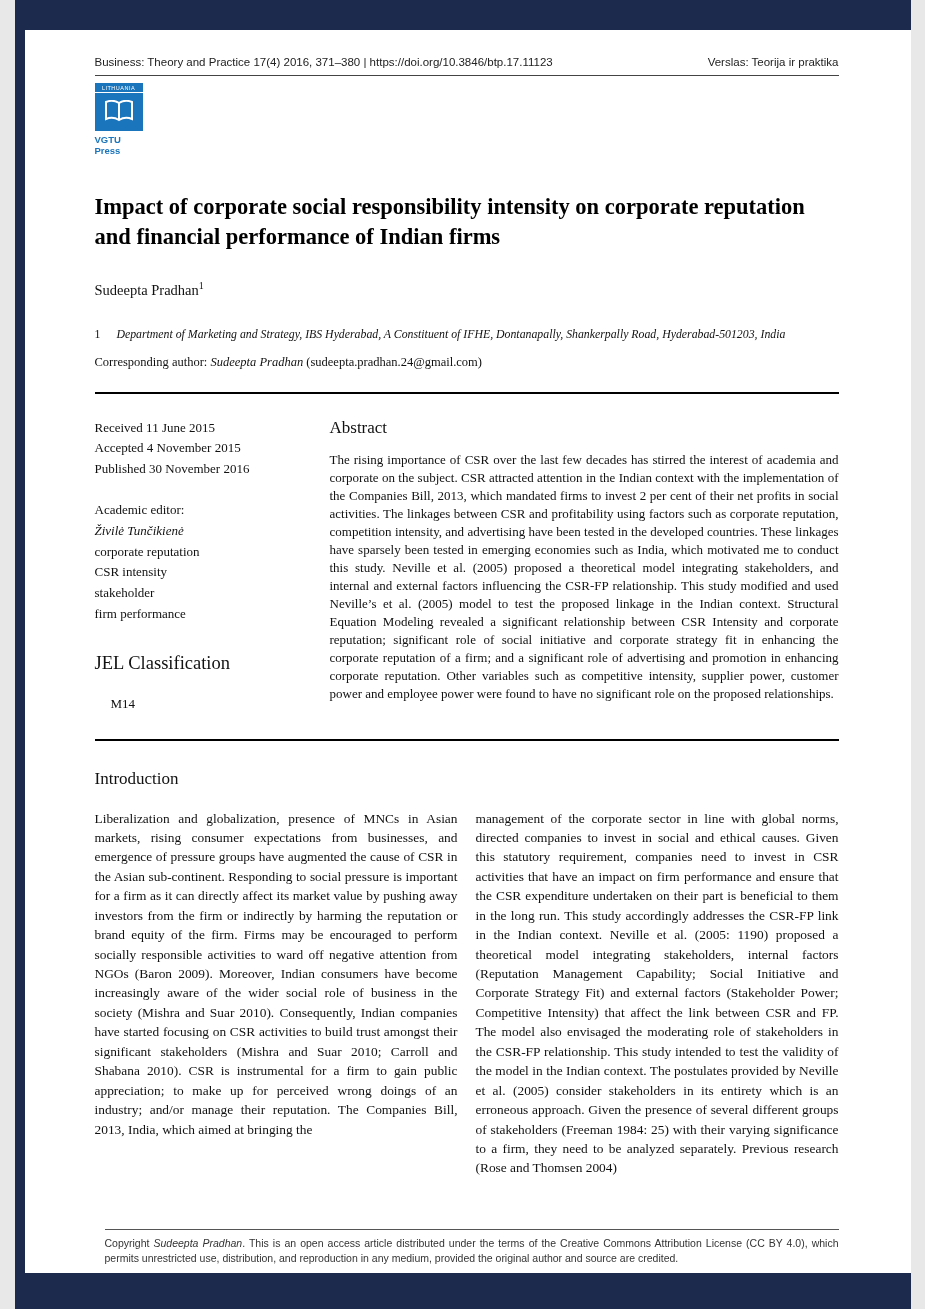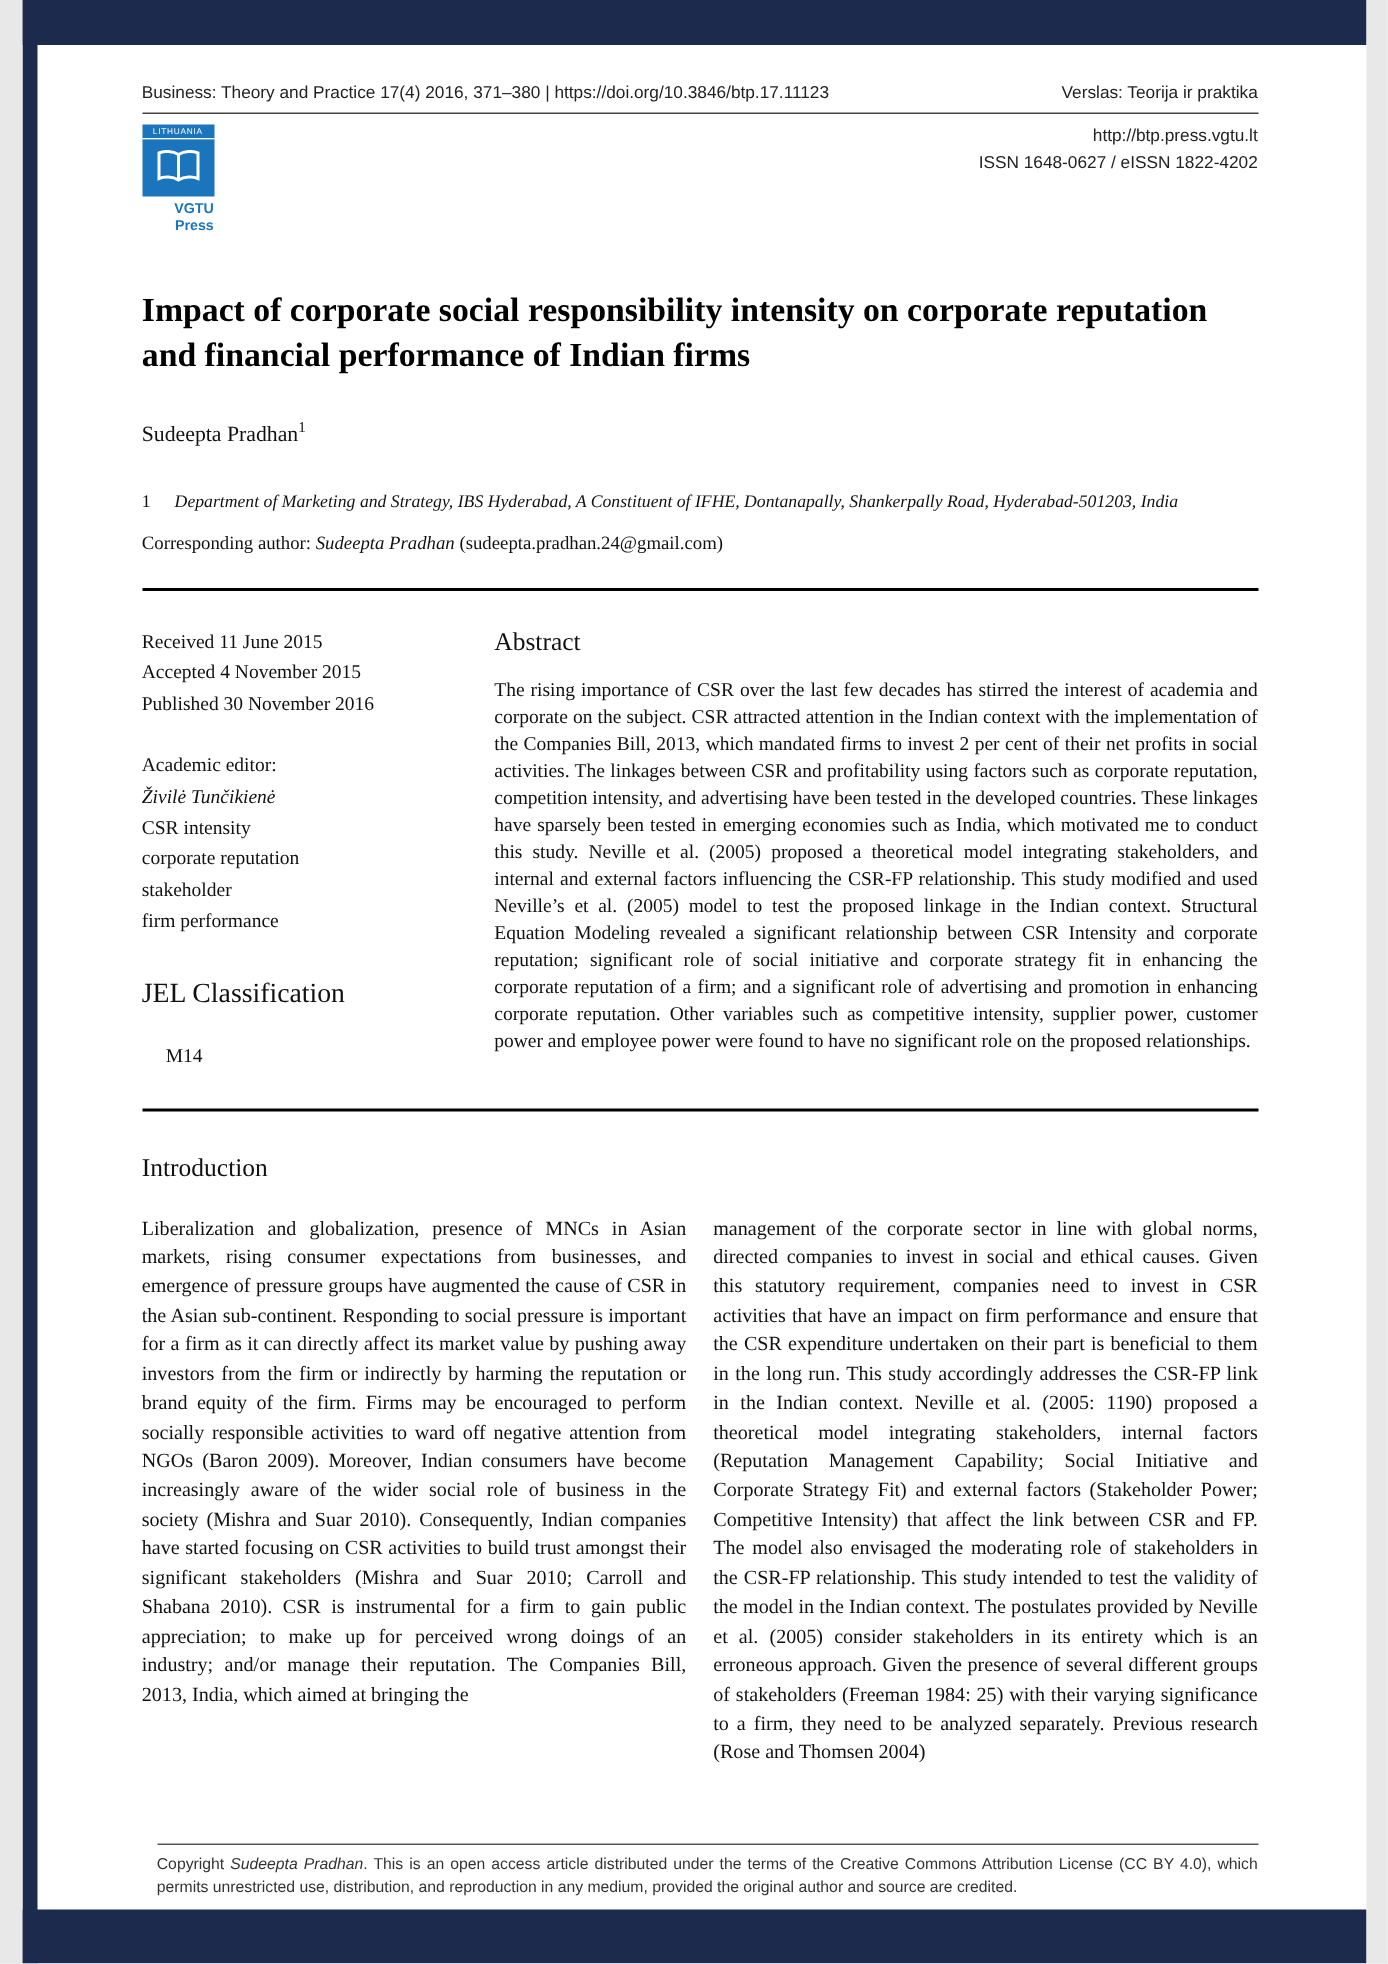--- a/index.html
+++ b/index.html
@@ -15,21 +15,21 @@
   
   .header-line{display:flex;justify-content:space-between;align-items:baseline;
     font-family:"Liberation Sans",sans-serif;font-size:11.5px;color:#222;}
   .header-rule{border:none;border-top:1px solid #444;margin:7px 0 0 0;}
   .header-sub{display:flex;justify-content:space-between;margin-top:7px;}
   .logo{width:48px;}
   .logo-top{background:var(--logo-blue);color:#fff;font-size:5.5px;letter-spacing:.5px;
     text-align:center;padding:2px 0 1px 0;font-family:"Liberation Sans",sans-serif;border-bottom:1px solid #fff;}
   .logo-square{width:48px;height:38px;background:var(--logo-blue);display:flex;align-items:center;justify-content:center;}
   .logo-label{color:var(--logo-blue);font-weight:bold;font-size:9.5px;
-    font-family:"Liberation Sans",sans-serif;text-align:right;margin-top:3px;}
+    font-family:"Liberation Sans",sans-serif;text-align:left;margin-top:3px;}
   .header-right{text-align:right;font-family:"Liberation Sans",sans-serif;font-size:11.5px;line-height:1.55;color:#222;}
 
   
   .title{margin-top:36px;font-size:22.5px;font-weight:bold;line-height:1.33;max-width:730px;color:#000;}
   .author{margin-top:28px;font-size:14.5px;}
   .author sup{font-size:10px;}
   .affiliation{margin-top:28px;font-size:11.8px;}
   .affiliation .aff-num{font-style:normal;margin-right:16px;}
   .affiliation .aff-text{font-style:italic;}
   .corresponding{margin-top:13px;font-size:12.5px;}
@@ -79,24 +79,20 @@
       <div class="logo">
         <div class="logo-top">LITHUANIA</div>
         <div class="logo-square">
           <svg width="30" height="24" viewBox="0 0 30 24" aria-hidden="true">
             <path d="M15 3 C11 0.5 5.5 0.5 2 2 L2 19 C5.5 17.5 11 17.5 15 20 C19 17.5 24.5 17.5 28 19 L28 2 C24.5 0.5 19 0.5 15 3 Z" fill="none" stroke="#ffffff" stroke-width="2"></path>
             <line x1="15" y1="3" x2="15" y2="20" stroke="#ffffff" stroke-width="2"></line>
           </svg>
         </div>
         <div class="logo-label">VGTU Press</div>
       </div>
-      <div class="header-right">
-        <div>http://btp.press.vgtu.lt</div>
-        <div>ISSN 1648-0627 / eISSN 1822-4202</div>
-      </div>
     </div>
 
     <div class="title">Impact of corporate social responsibility intensity on corporate reputation and financial performance of Indian firms</div>
 
     <div class="author">
       <span>Sudeepta Pradhan</span><sup>1</sup>
     </div>
 
     <div class="affiliation">
       <span class="aff-num">1</span><span class="aff-text">Department of Marketing and Strategy, IBS Hyderabad, A Constituent of IFHE, Dontanapally, Shankerpally Road, Hyderabad-501203, India</span>
@@ -109,22 +105,22 @@
     <hr class="rule">
 
     <div class="meta-abstract">
       <div class="meta-col">
         <div>Received 11 June 2015</div>
         <div>Accepted 4 November 2015</div>
         <div>Published 30 November 2016</div>
         <div class="gap"></div>
         <div>Academic editor:</div>
         <div class="meta-editor-name">Živilė Tunčikienė</div>
+        <div>corporate reputation</div>
         <div>CSR intensity</div>
-        <div>corporate reputation</div>
         <div>stakeholder</div>
         <div>firm performance</div>
         <div class="meta-heading">JEL Classification</div>
         <div class="jel-code">M14</div>
       </div>
 
       <div class="abstract-col">
         <div class="abstract-heading">Abstract</div>
         <p class="abstract-text">The rising importance of CSR over the last few decades has stirred the interest of academia and corporate on the subject. CSR attracted attention in the Indian context with the implementation of the Companies Bill, 2013, which mandated firms to invest 2 per cent of their net profits in social activities. The linkages between CSR and profitability using factors such as corporate reputation, competition intensity, and advertising have been tested in the developed countries. These linkages have sparsely been tested in emerging economies such as India, which motivated me to conduct this study. Neville et al. (2005) proposed a theoretical model integrating stakeholders, and internal and external factors influencing the CSR-FP relationship. This study modified and used Neville’s et al. (2005) model to test the proposed linkage in the Indian context. Structural Equation Modeling revealed a significant relationship between CSR Intensity and corporate reputation; significant role of social initiative and corporate strategy fit in enhancing the corporate reputation of a firm; and a significant role of advertising and promotion in enhancing corporate reputation. Other variables such as competitive intensity, supplier power, customer power and employee power were found to have no significant role on the proposed relationships.</p>
       </div>

